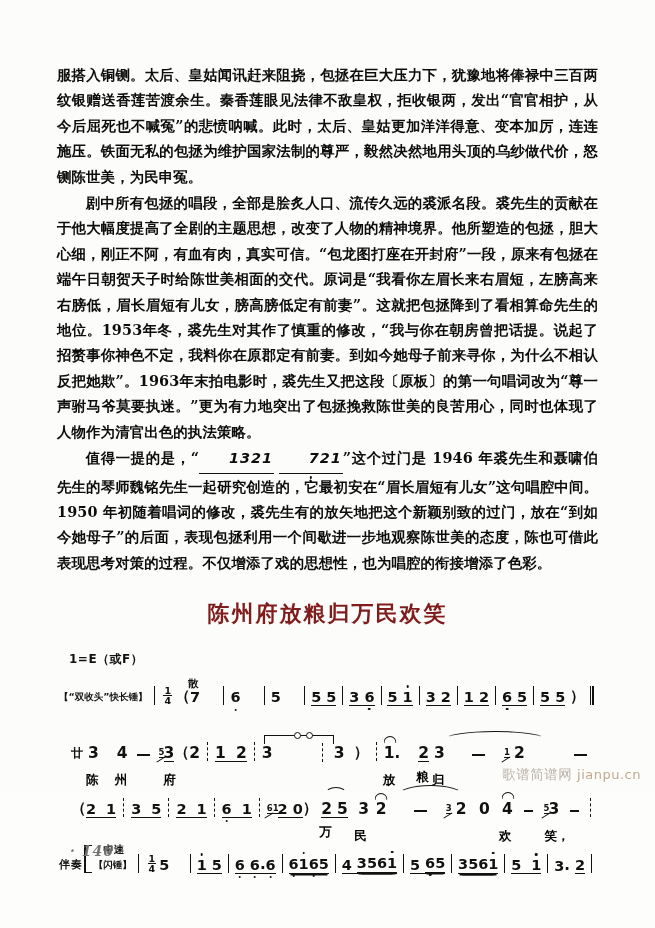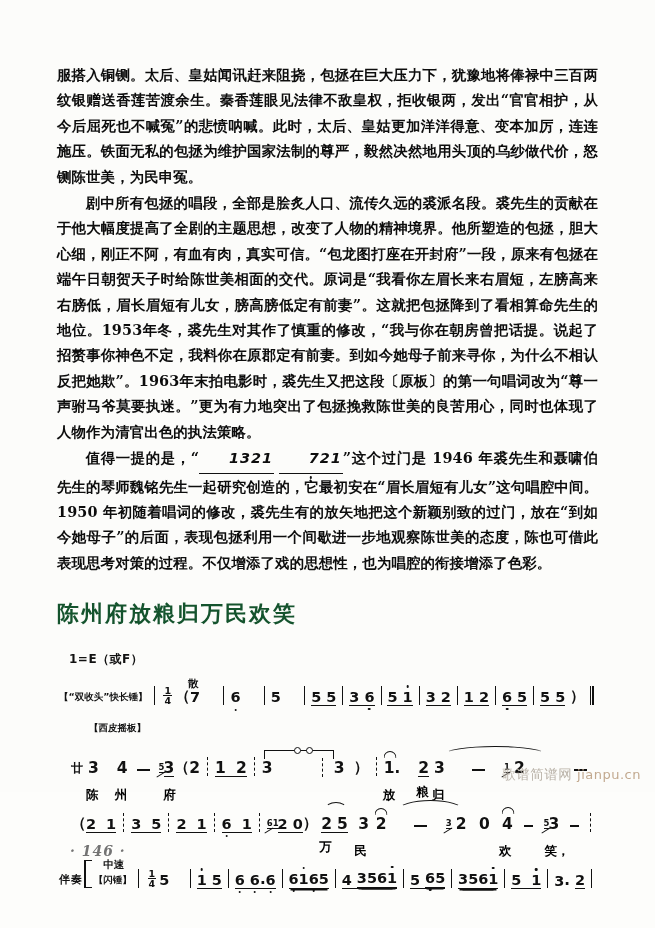--- a/index.html
+++ b/index.html
@@ -49,25 +49,26 @@
   .dotu{position:relative;display:inline-block;}
   .dotu::after{
     content:"";position:absolute;left:50%;bottom:-6px;
     width:2.4px;height:2.4px;border-radius:50%;background:#111;
     transform:translateX(-50%);
   }
 
   
   .song-title{
     margin-top:24px;
+    text-align:center;
     font-size:22px;
     font-weight:700;
     letter-spacing:2px;
     font-family:"DejaVu Serif","Liberation Serif",serif;
-    color:#14532d;
+    color:#7f1d1d;
   }
   .song-byline{
     text-align:center;
     font-size:13px;
     font-weight:700;
     letter-spacing:3px;
     margin-top:10px;
     color:#000;
   }
 
@@ -261,21 +262,20 @@
         <span class="bar"></span>
         <span class="grp beam1"><span class="n dotlow">6</span><span class="sp-s"></span><span class="n">5</span></span>
         <span class="bar"></span>
         <span class="grp beam1"><span class="n">5</span><span class="sp-s"></span><span class="n">5</span></span>
         <span class="sp-s"></span>
         <span class="paren">）</span>
         <span class="dbar"></span>
       </div>
 
       <div style="height:16px"></div>
-      <div class="brk" style="margin-left:32px;">【西皮摇板】</div>
 
       <div class="sysrow haslyr" style="margin-left:14px;margin-top:6px;">
         <span class="n" style="font-size:12px;">廿</span>
         <span class="sp-s"></span>
         <span class="n big">3
           <span class="lyr" style="left:-2px;">陈</span>
         </span>
         <span class="sp-l"></span>
         <span class="n big">4
           <span class="lyr" style="left:-2px;">州</span>

